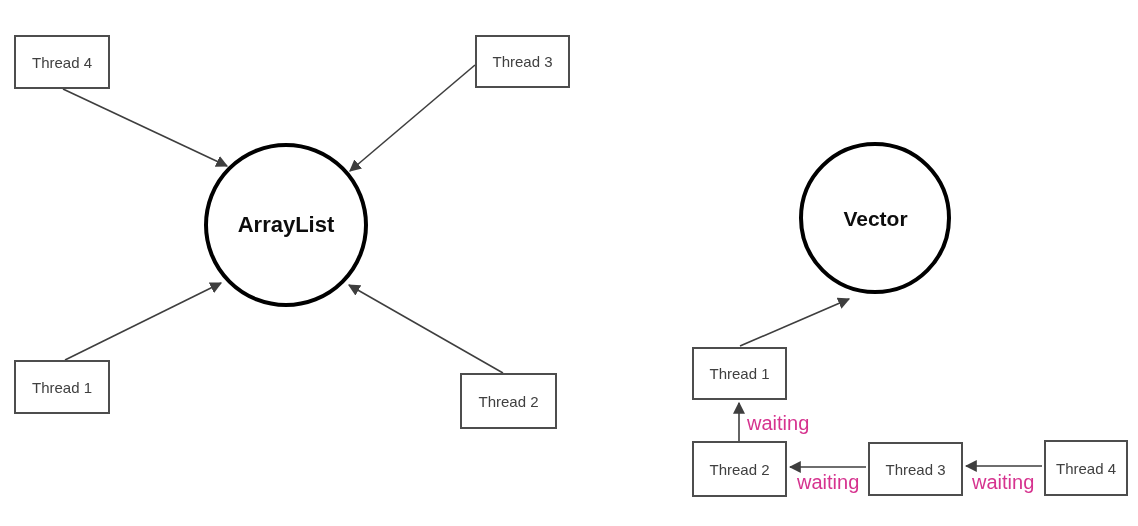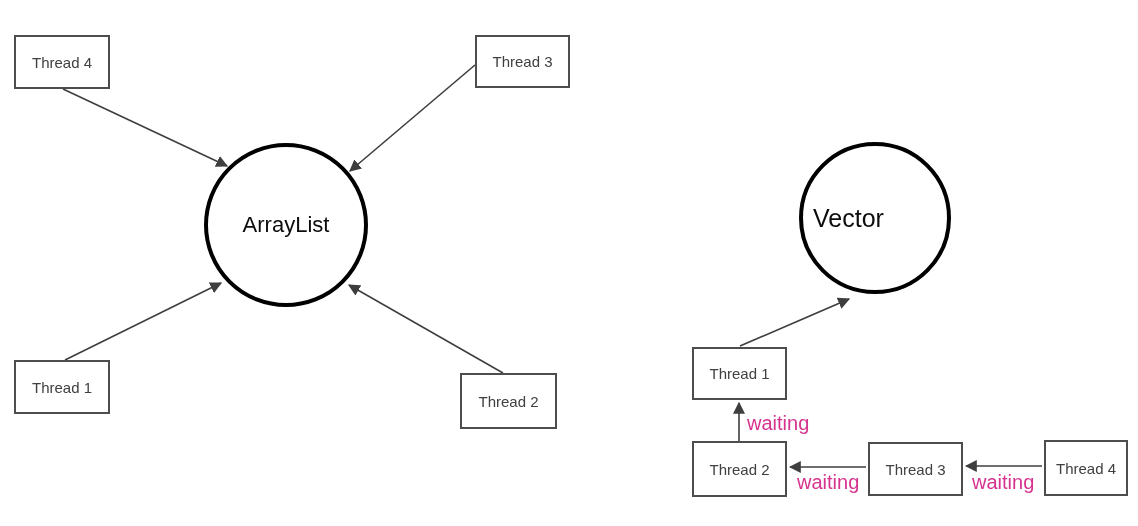--- a/index.html
+++ b/index.html
@@ -27,25 +27,25 @@
     border:2px solid var(--box-border);
     background:#ffffff;
     color:var(--box-text);
     font-size:15px;
     display:flex;align-items:center;justify-content:center;
     white-space:nowrap;
   }
   .node-label{
     position:absolute;
     display:flex;align-items:center;justify-content:center;
-    font-weight:400;color:#0d0d0d;
+    font-weight:700;color:#0d0d0d;
     pointer-events:none;
   }
   .node-label.arraylist{left:205px;top:144px;width:162px;height:162px;font-size:22px;}
-  .node-label.vector{left:773px;top:143px;width:151px;height:151px;font-size:25px;}
+  .node-label.vector{left:800px;top:143px;width:151px;height:151px;font-size:21px;}
   .waiting{
     position:absolute;
     color:var(--waiting-text);
     font-size:20px;
     white-space:nowrap;
   }
 </style>
 </head>
 <body>
 

